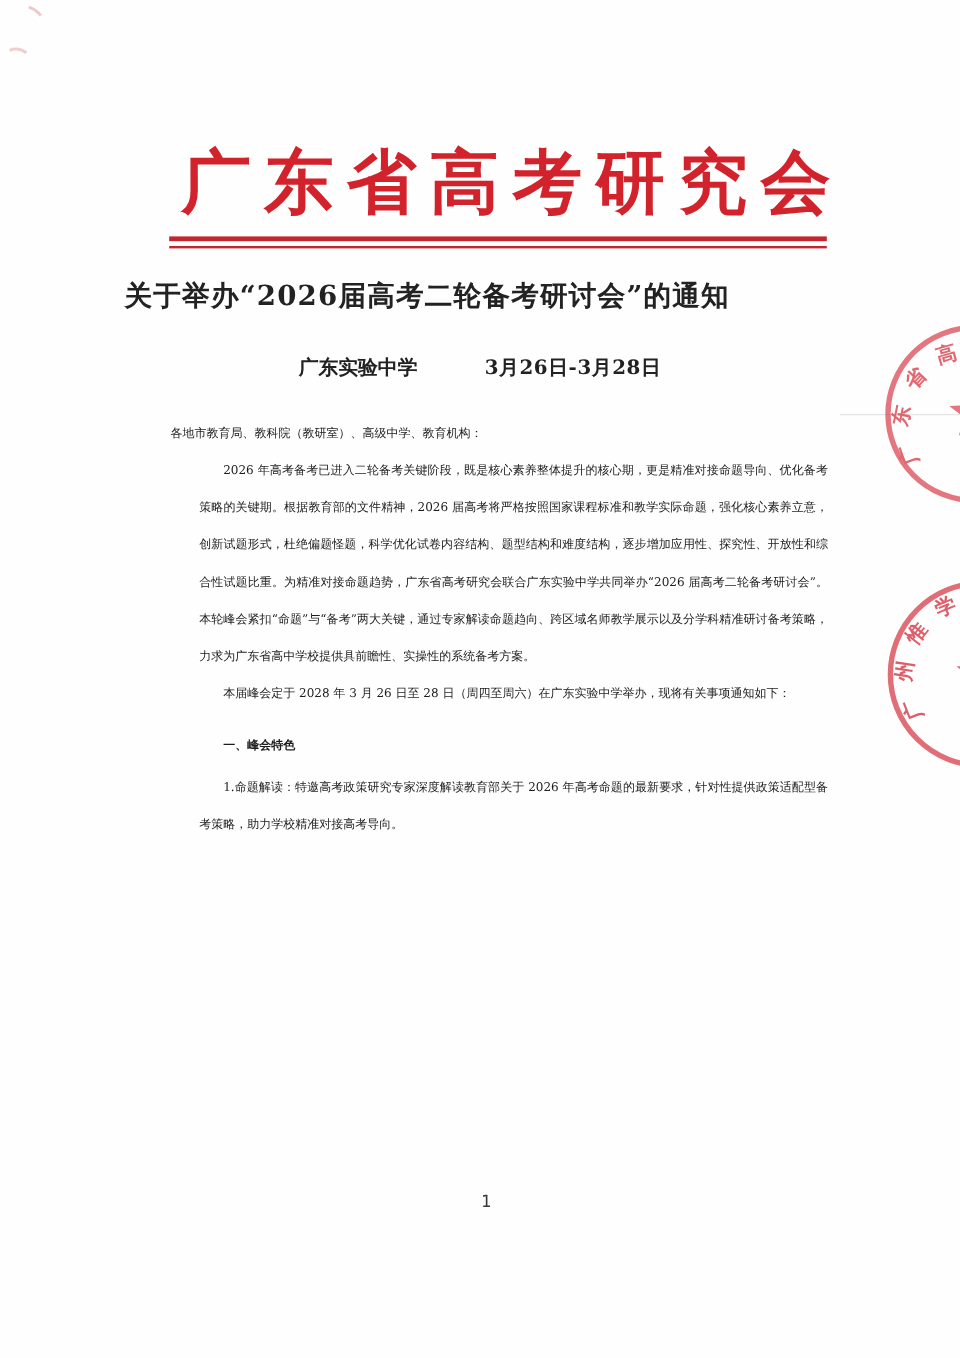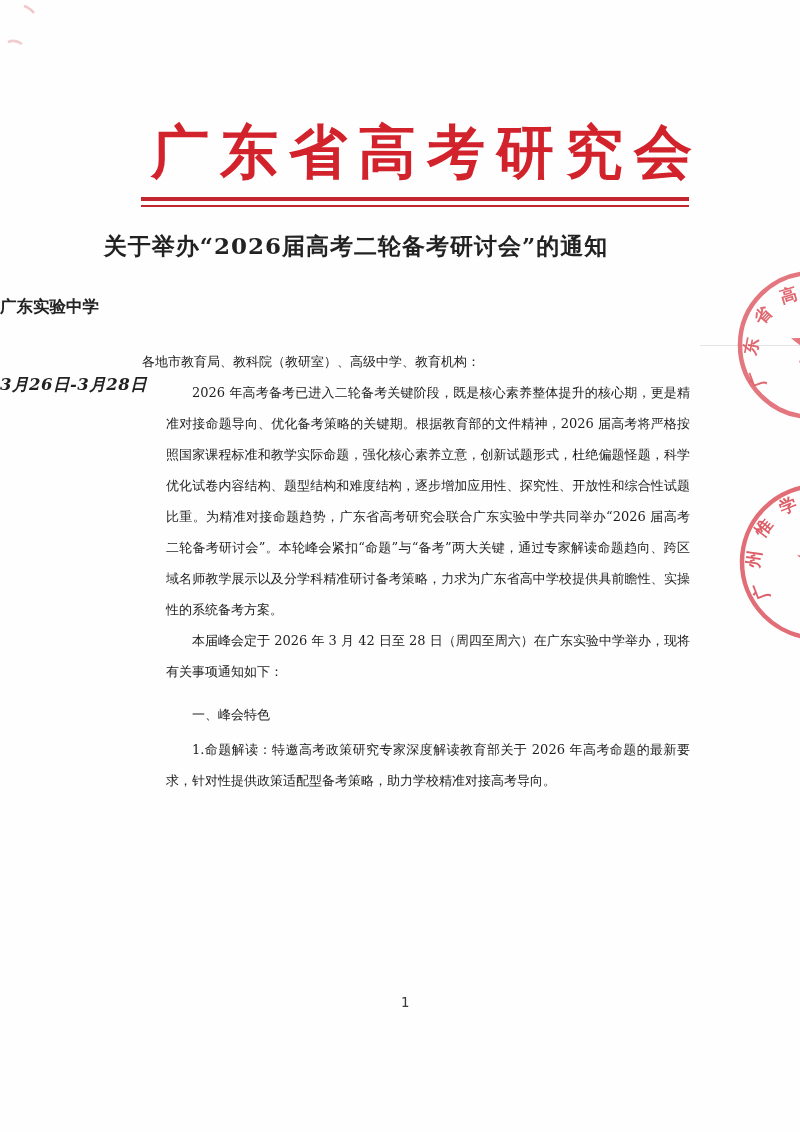--- a/index.html
+++ b/index.html
@@ -30,33 +30,33 @@
   .notice-title{
     position:absolute;top:231px;left:0;width:712px;
     text-align:center;font-size:23px;font-weight:bold;color:#222;
     letter-spacing:1px;
   }
 
   
   .meta-row{
     position:absolute;top:296px;left:0;width:800px;
     display:flex;justify-content:center;gap:56px;
-    font-size:16.5px;font-weight:bold;color:#222;flex-direction:column;
+    font-size:16.5px;font-weight:bold;color:#222;
   }
-  .meta-row .dates{letter-spacing:.5px;font-style:italic;}
+  .meta-row .dates{letter-spacing:.5px;}
 
   
   .doc-body{
     position:absolute;top:346px;left:142px;width:548px;
-    font-size:13px;line-height:31px;color:#1d1d1f;
+    font-size:10px;line-height:31px;color:#1d1d1f;
     text-align:justify;
   }
   .doc-body p{margin:0;}
   .doc-body p.indent{text-indent:2em;margin-left:24px;}
-  .section-heading{font-weight:normal;margin-top:12px !important;}
+  .section-heading{font-weight:bold;margin-top:12px !important;}
   .doc-body p.item{margin-top:4px !important;}
   .doc-body .item b{font-weight:normal;}
 
   
   .page-number{
     position:absolute;top:994px;left:0;width:810px;text-align:center;
     font-size:14px;color:#3a3a3a;
     font-family:"DejaVu Sans Mono","Liberation Mono",monospace;
   }
 
@@ -90,21 +90,21 @@
   <div class="notice-title">关于举办“2026届高考二轮备考研讨会”的通知</div>
 
   <div class="meta-row">
     <span class="venue">广东实验中学</span>
     <span class="dates">3月26日-3月28日</span>
   </div>
 
   <div class="doc-body">
     <p class="salutation">各地市教育局、教科院（教研室）、高级中学、教育机构：</p>
     <p class="indent">2026 年高考备考已进入二轮备考关键阶段，既是核心素养整体提升的核心期，更是精准对接命题导向、优化备考策略的关键期。根据教育部的文件精神，2026 届高考将严格按照国家课程标准和教学实际命题，强化核心素养立意，创新试题形式，杜绝偏题怪题，科学优化试卷内容结构、题型结构和难度结构，逐步增加应用性、探究性、开放性和综合性试题比重。为精准对接命题趋势，广东省高考研究会联合广东实验中学共同举办“2026 届高考二轮备考研讨会”。本轮峰会紧扣“命题”与“备考”两大关键，通过专家解读命题趋向、跨区域名师教学展示以及分学科精准研讨备考策略，力求为广东省高中学校提供具前瞻性、实操性的系统备考方案。</p>
-    <p class="indent">本届峰会定于 2026 年 3 月 42 日至 28 日（周四至周六）在广东实验中学举办，现将有关事项通知如下：</p>
+    <p class="indent">本届峰会定于 2028 年 3 月 26 日至 28 日（周四至周六）在广东实验中学举办，现将有关事项通知如下：</p>
 
     <p class="indent section-heading">一、峰会特色</p>
 
     <p class="indent item"><b>1.命题解读：</b><span>特邀高考政策研究专家深度解读教育部关于 2026 年高考命题的最新要求，针对性提供政策适配型备考策略，助力学校精准对接高考导向。</span></p>
 
 
   </div>
 
   <div class="scan-line"></div>
 

